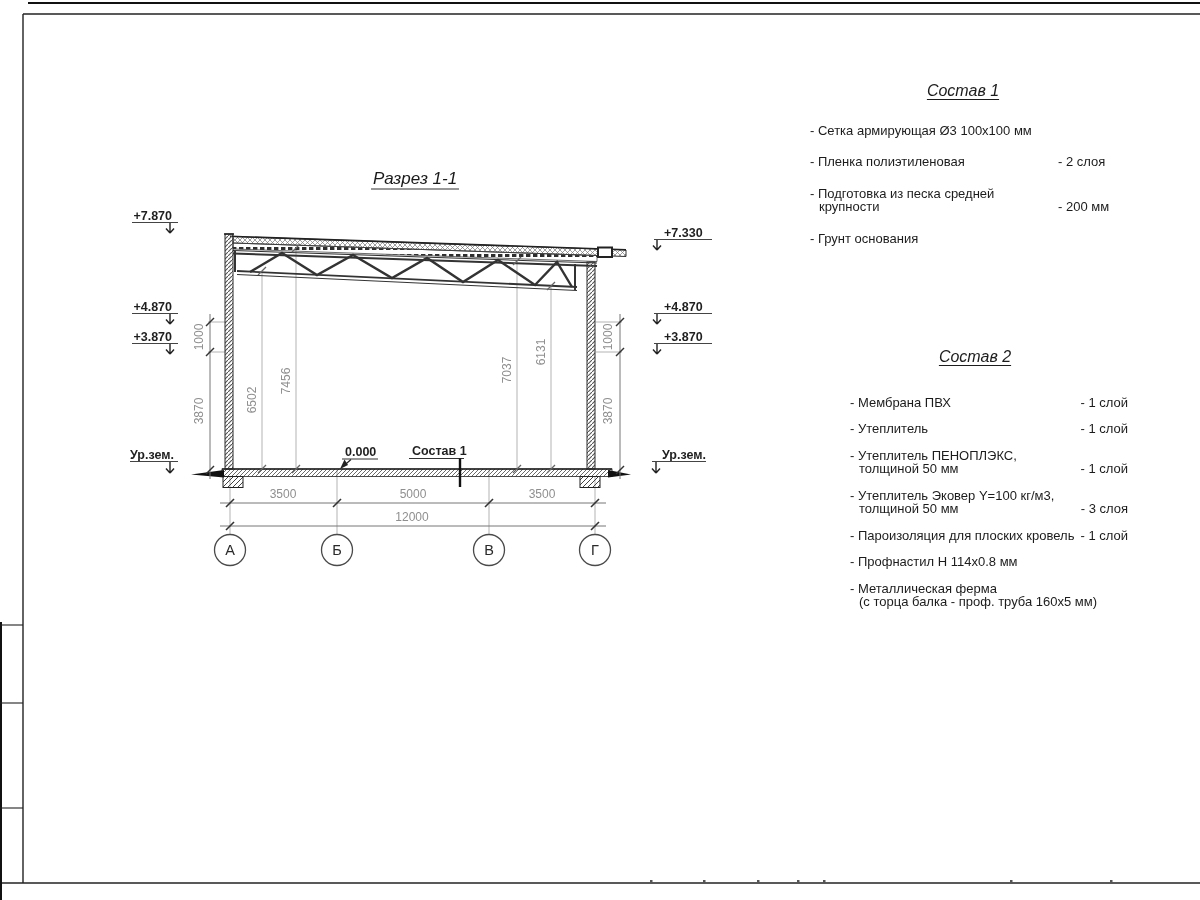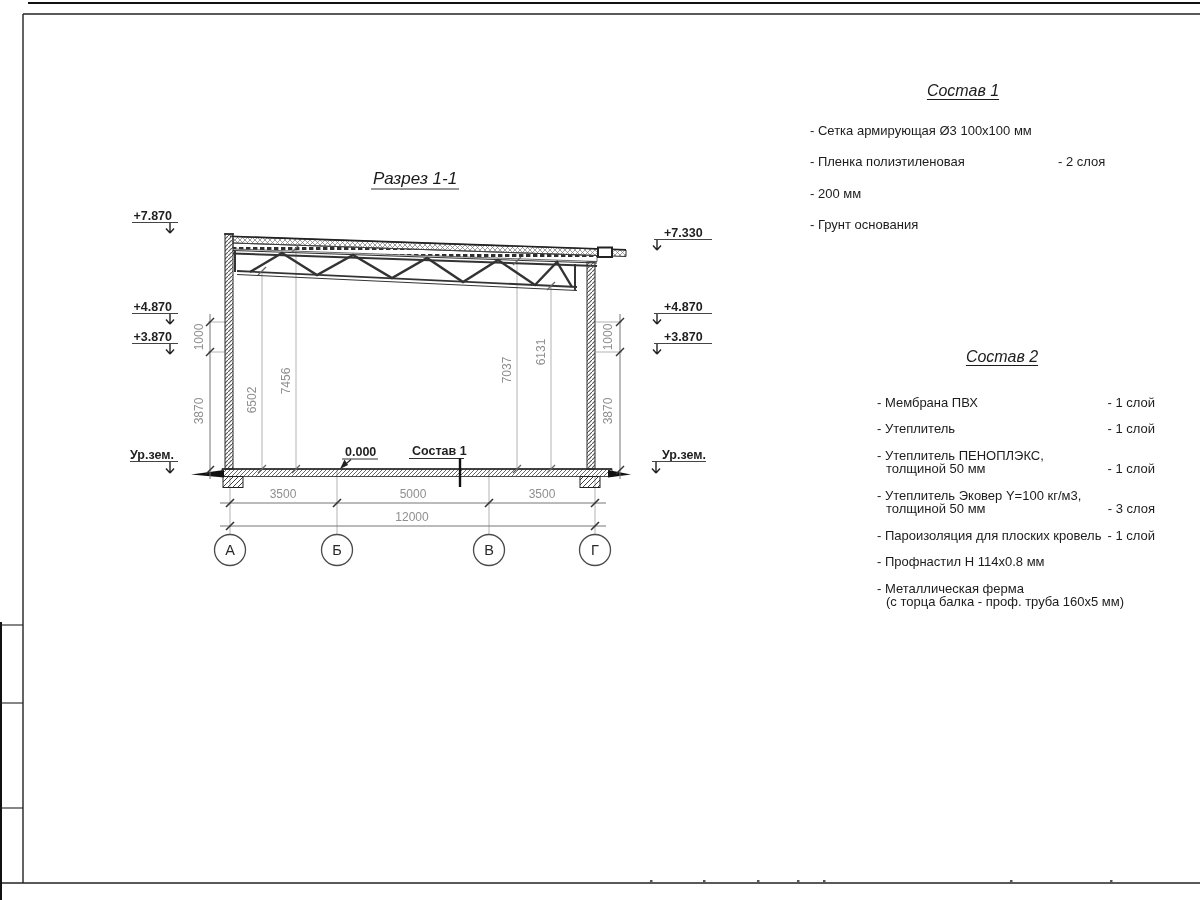--- a/index.html
+++ b/index.html
@@ -4,21 +4,21 @@
 <style>
   html,body { margin:0; padding:0; background:#e8e8e8; }
   .page {
     position:relative; width:1200px; height:900px; background:#ffffff;
     font-family:"Liberation Sans", sans-serif; overflow:hidden;
     color:#1c1c1c;
   }
   .page svg { position:absolute; left:0; top:0; }
   .spec { position:absolute; width:306px; font-size:13px; line-height:13.5px; }
   #spec1 { left:810px; top:84px; }
-  #spec2 { left:849px; top:350px; }
+  #spec2 { left:822px; top:350px; }
   .spec-title { text-align:center; font-style:italic; font-size:16px; }
   .spec-title span { text-decoration:underline; text-underline-offset:3px; }
   #spec1 .spec-items { margin-top:26px; }
   #spec2 .spec-items { margin-top:32px; }
   .item { display:flex; align-items:flex-end; }
   #spec1 .item { margin-bottom:18px; }
   #spec2 .item { margin-bottom:13px;margin-left:28px; }
   .lines { width:248px; }
   .lines div { white-space:pre-wrap; }
   .lines .l2 { padding-left:9px; }
@@ -232,20 +232,24 @@
           </div>
       <div class="val"></div>
     </div>
     <div class="item">
       <div class="lines">
             <div>- Пленка полиэтиленовая</div>
           </div>
       <div class="val">- 2 слоя</div>
     </div>
     <div class="item">
+      <div class="lines">
+            <div>- Подготовка из песка средней</div>
+            <div class="l2">крупности</div>
+          </div>
       <div class="val">- 200 мм</div>
     </div>
     <div class="item">
       <div class="lines">
             <div>- Грунт основания</div>
           </div>
       <div class="val"></div>
     </div>
   </div>
 </div>

